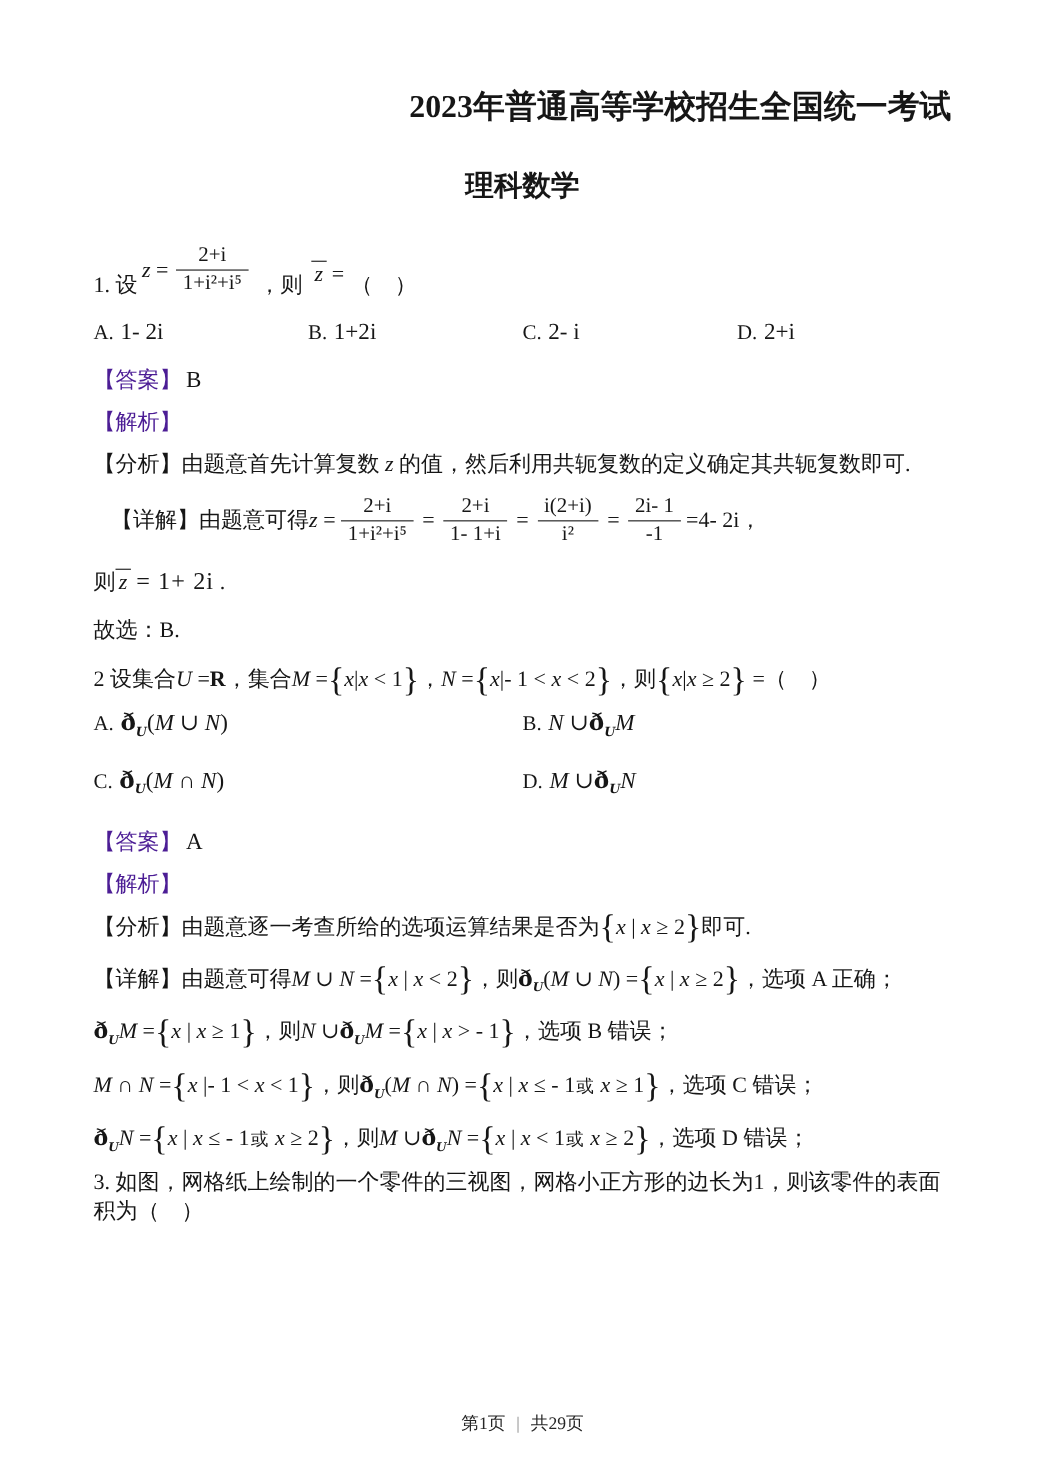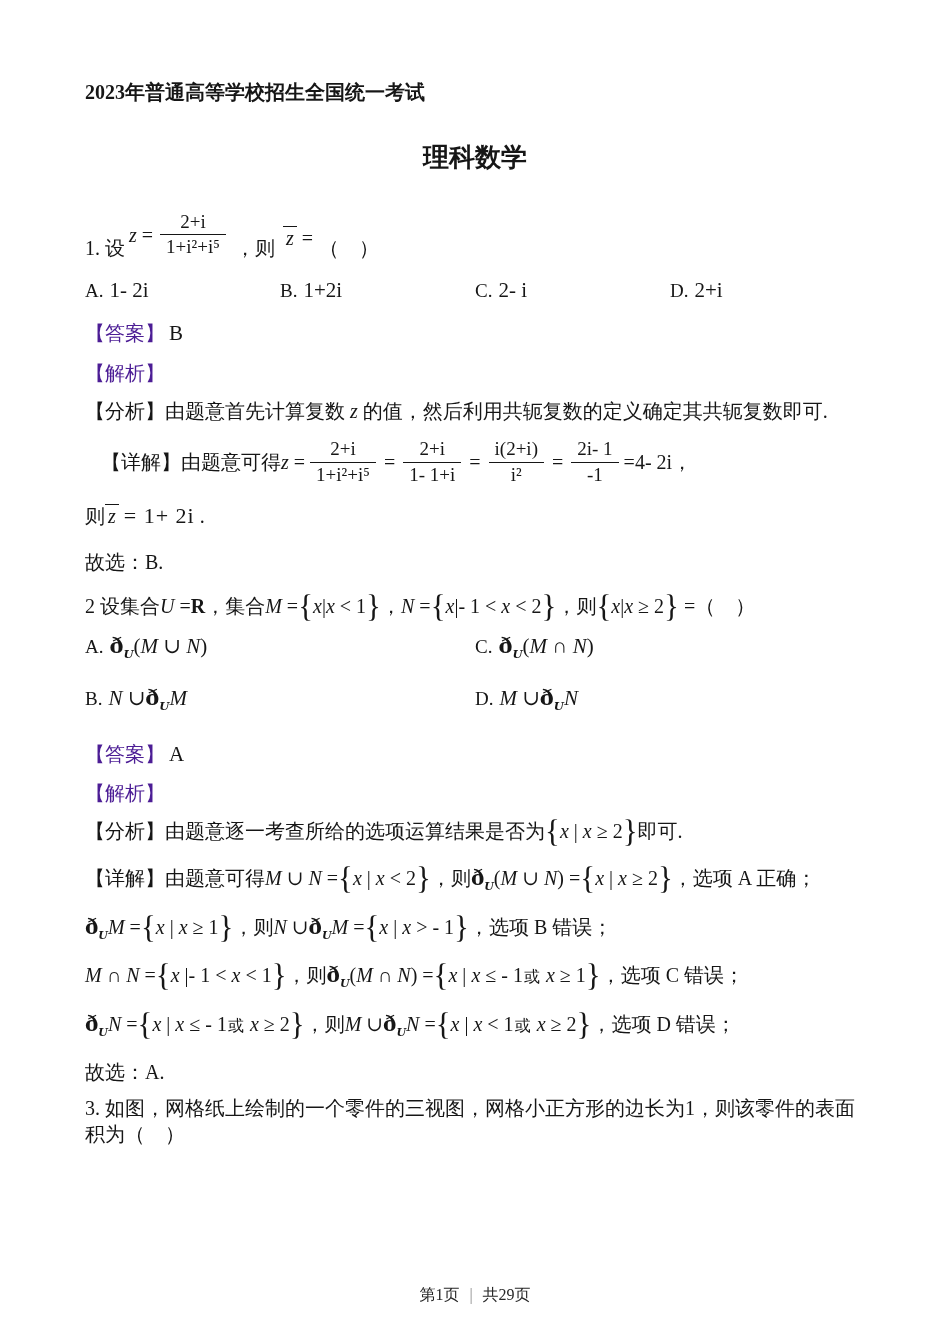--- a/index.html
+++ b/index.html
@@ -8,21 +8,21 @@
     width:950px;height:1344px;
     background:#ffffff;
     overflow:hidden;
     color:#161616;
     font-family:"Liberation Serif","DejaVu Serif",serif;
     font-size:20px;
     line-height:1.3;
   }
   .content{padding:80px 85px 0 85px;}
 
-  .title{font-size:20px;font-weight:700;text-align:left;margin:0;line-height:1.2;}
+  .title{font-size:29px;font-weight:700;text-align:right;margin:0;line-height:1.2;}
   .subtitle{font-size:26px;font-weight:700;text-align:center;margin:38px 0 0 0;line-height:1.2;}
   .section{font-size:21px;font-weight:700;margin:50px 0 0 0;font-family:"Liberation Sans","DejaVu Sans",sans-serif;letter-spacing:1px;}
 
   
   .line{margin-top:12px;}
 
   
   i{font-family:"Liberation Serif","DejaVu Serif",serif;}
   .frac{display:inline-block;vertical-align:middle;text-align:center;margin:0 5px;font-size:0.95em;line-height:1.2;}
   .frac .num{display:block;padding:0 6px 1px 6px;}
@@ -132,39 +132,38 @@
       <span class="dt">=4- 2i，</span>
     </div>
 
     <div class="conj">则<span class="ol"><i>z</i></span> <span class="big">= 1+ 2i</span> .</div>
     <div class="choice">故选：B.</div>
 
     <div class="q2q">2 设集合<i>U</i> =<b>R</b>，集合<i>M</i> =<span class="br">{</span><i>x</i>|<i>x</i> &lt; 1<span class="br">}</span>，<i>N</i> =<span class="br">{</span><i>x</i>|- 1 &lt; <i>x</i> &lt; 2<span class="br">}</span>，则<span class="br">{</span><i>x</i>|<i>x</i> ≥ 2<span class="br">}</span> =（　）</div>
 
     <div class="optgrid">
       <span class="opt"><span class="olab">A.</span><span class="oval"><span class="cu">ð<sub>U</sub></span>(<i>M</i> ∪ <i>N</i>)</span></span>
+      <span class="opt"><span class="olab">B.</span><span class="oval"><i>N</i> ∪<span class="cu">ð<sub>U</sub></span><i>M</i></span></span>
       <span class="opt"><span class="olab">C.</span><span class="oval"><span class="cu">ð<sub>U</sub></span>(<i>M</i> ∩ <i>N</i>)</span></span>
-      <span class="opt"><span class="olab">B.</span><span class="oval"><i>N</i> ∪<span class="cu">ð<sub>U</sub></span><i>M</i></span></span>
       <span class="opt"><span class="olab">D.</span><span class="oval"><i>M</i> ∪<span class="cu">ð<sub>U</sub></span><i>N</i></span></span>
     </div>
 
     <div class="line ans" style="margin-top:26px">
       <span class="blue">【答案】</span><span class="ansletter">A</span>
     </div>
     <div class="line">
       <span class="blue">【解析】</span>
     </div>
     <div class="fenxi2">【分析】由题意逐一考查所给的选项运算结果是否为<span class="br">{</span><i>x</i> | <i>x</i> ≥ 2<span class="br">}</span>即可.</div>
 
     <div class="d2line">【详解】由题意可得<i>M</i> ∪ <i>N</i> =<span class="br">{</span><i>x</i> | <i>x</i> &lt; 2<span class="br">}</span>，则<span class="cu">ð<sub>U</sub></span>(<i>M</i> ∪ <i>N</i>) =<span class="br">{</span><i>x</i> | <i>x</i> ≥ 2<span class="br">}</span>，选项 A 正确；</div>
     <div class="d2line"><span class="cu">ð<sub>U</sub></span><i>M</i> =<span class="br">{</span><i>x</i> | <i>x</i> ≥ 1<span class="br">}</span>，则<i>N</i> ∪<span class="cu">ð<sub>U</sub></span><i>M</i> =<span class="br">{</span><i>x</i> | <i>x</i> &gt; - 1<span class="br">}</span>，选项 B 错误；</div>
     <div class="d2line"><i>M</i> ∩ <i>N</i> =<span class="br">{</span><i>x</i> |- 1 &lt; <i>x</i> &lt; 1<span class="br">}</span>，则<span class="cu">ð<sub>U</sub></span>(<i>M</i> ∩ <i>N</i>) =<span class="br">{</span><i>x</i> | <i>x</i> ≤ - 1<span class="sm">或</span> <i>x</i> ≥ 1<span class="br">}</span>，选项 C 错误；</div>
     <div class="d2line"><span class="cu">ð<sub>U</sub></span><i>N</i> =<span class="br">{</span><i>x</i> | <i>x</i> ≤ - 1<span class="sm">或</span> <i>x</i> ≥ 2<span class="br">}</span>，则<i>M</i> ∪<span class="cu">ð<sub>U</sub></span><i>N</i> =<span class="br">{</span><i>x</i> | <i>x</i> &lt; 1<span class="sm">或</span> <i>x</i> ≥ 2<span class="br">}</span>，选项 D 错误；</div>
 
-    <div class="choice">故选：A.</div>
 
     <div class="line" style="margin-top:10px">3. 如图，网格纸上绘制的一个零件的三视图，网格小正方形的边长为1，则该零件的表面积为（　）</div>
 
   </div>
 
   <div class="footer">
     <span>第1页</span><span class="sep">|</span><span>共29页</span>
   </div>
 </div>
 

